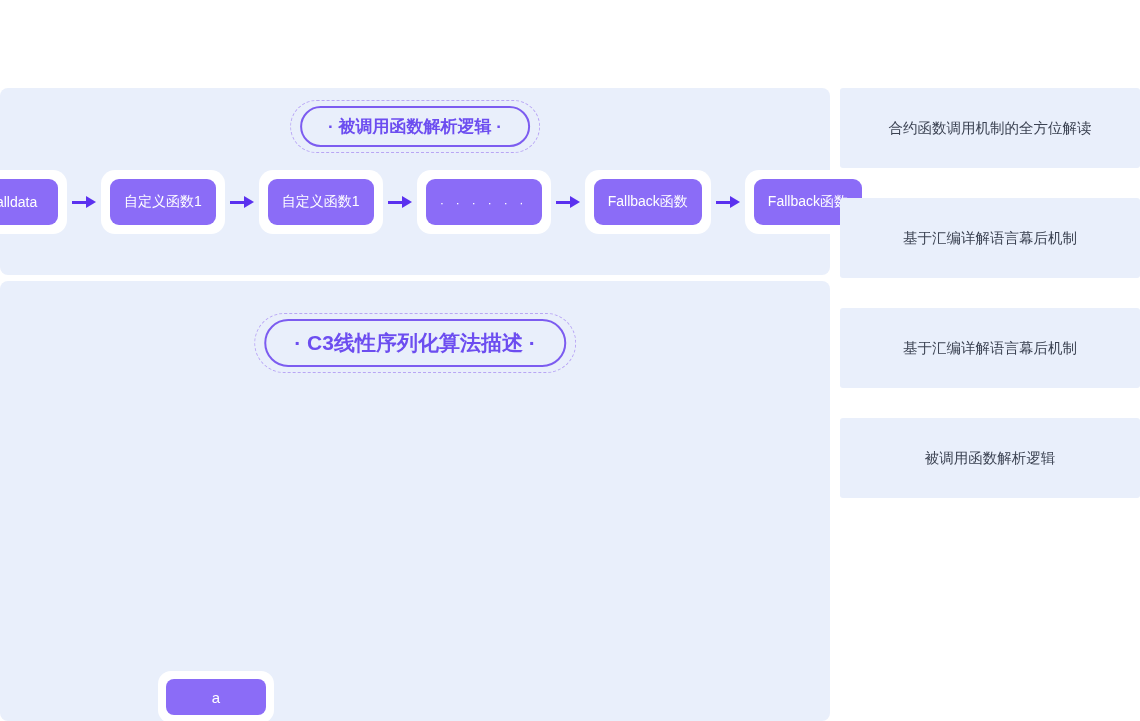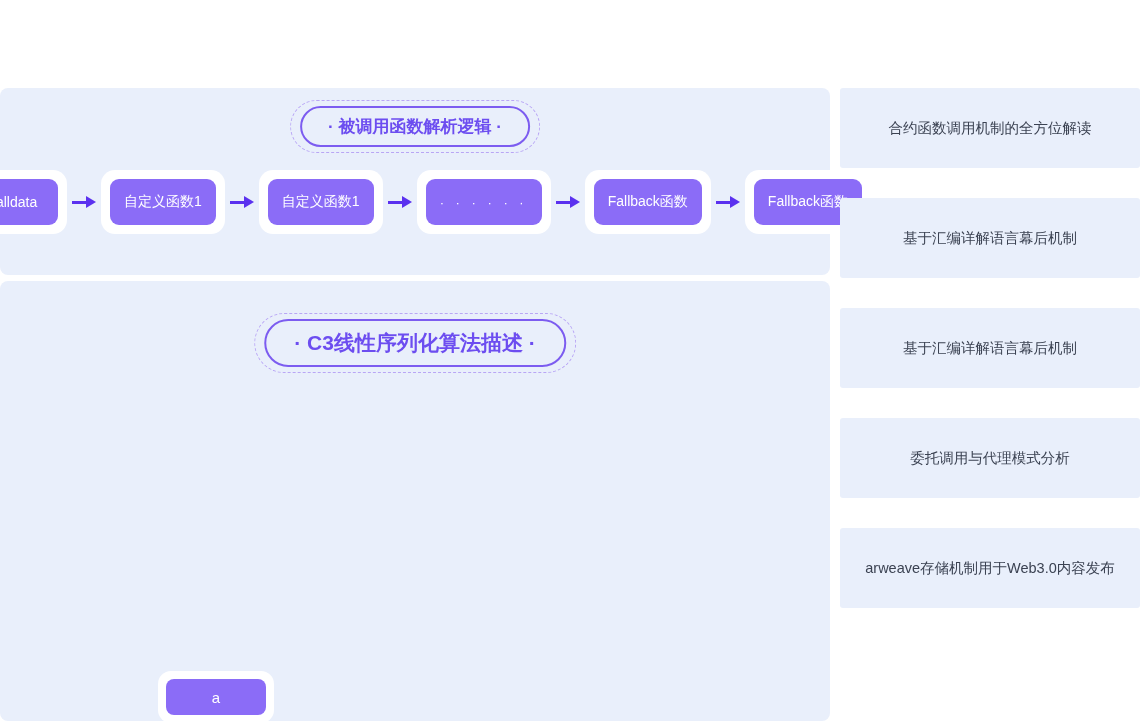--- a/index.html
+++ b/index.html
@@ -171,17 +171,16 @@
     <div class="node-outer" id="node-a">
       <div class="node purple">a</div>
     </div>
 
   </div>
 
   <div class="sidebar">
     <div class="side-card">合约函数调用机制的全方位解读</div>
     <div class="side-card">基于汇编详解语言幕后机制</div>
     <div class="side-card">基于汇编详解语言幕后机制</div>
-    <div class="side-card">委托调用与代理模式分析</div>
-    <div class="side-card">arweave存储机制用于Web3.0内容发布</div>
+    <div class="side-card">被调用函数解析逻辑</div>
   </div>
 
 </div>
 
 </body></html>

